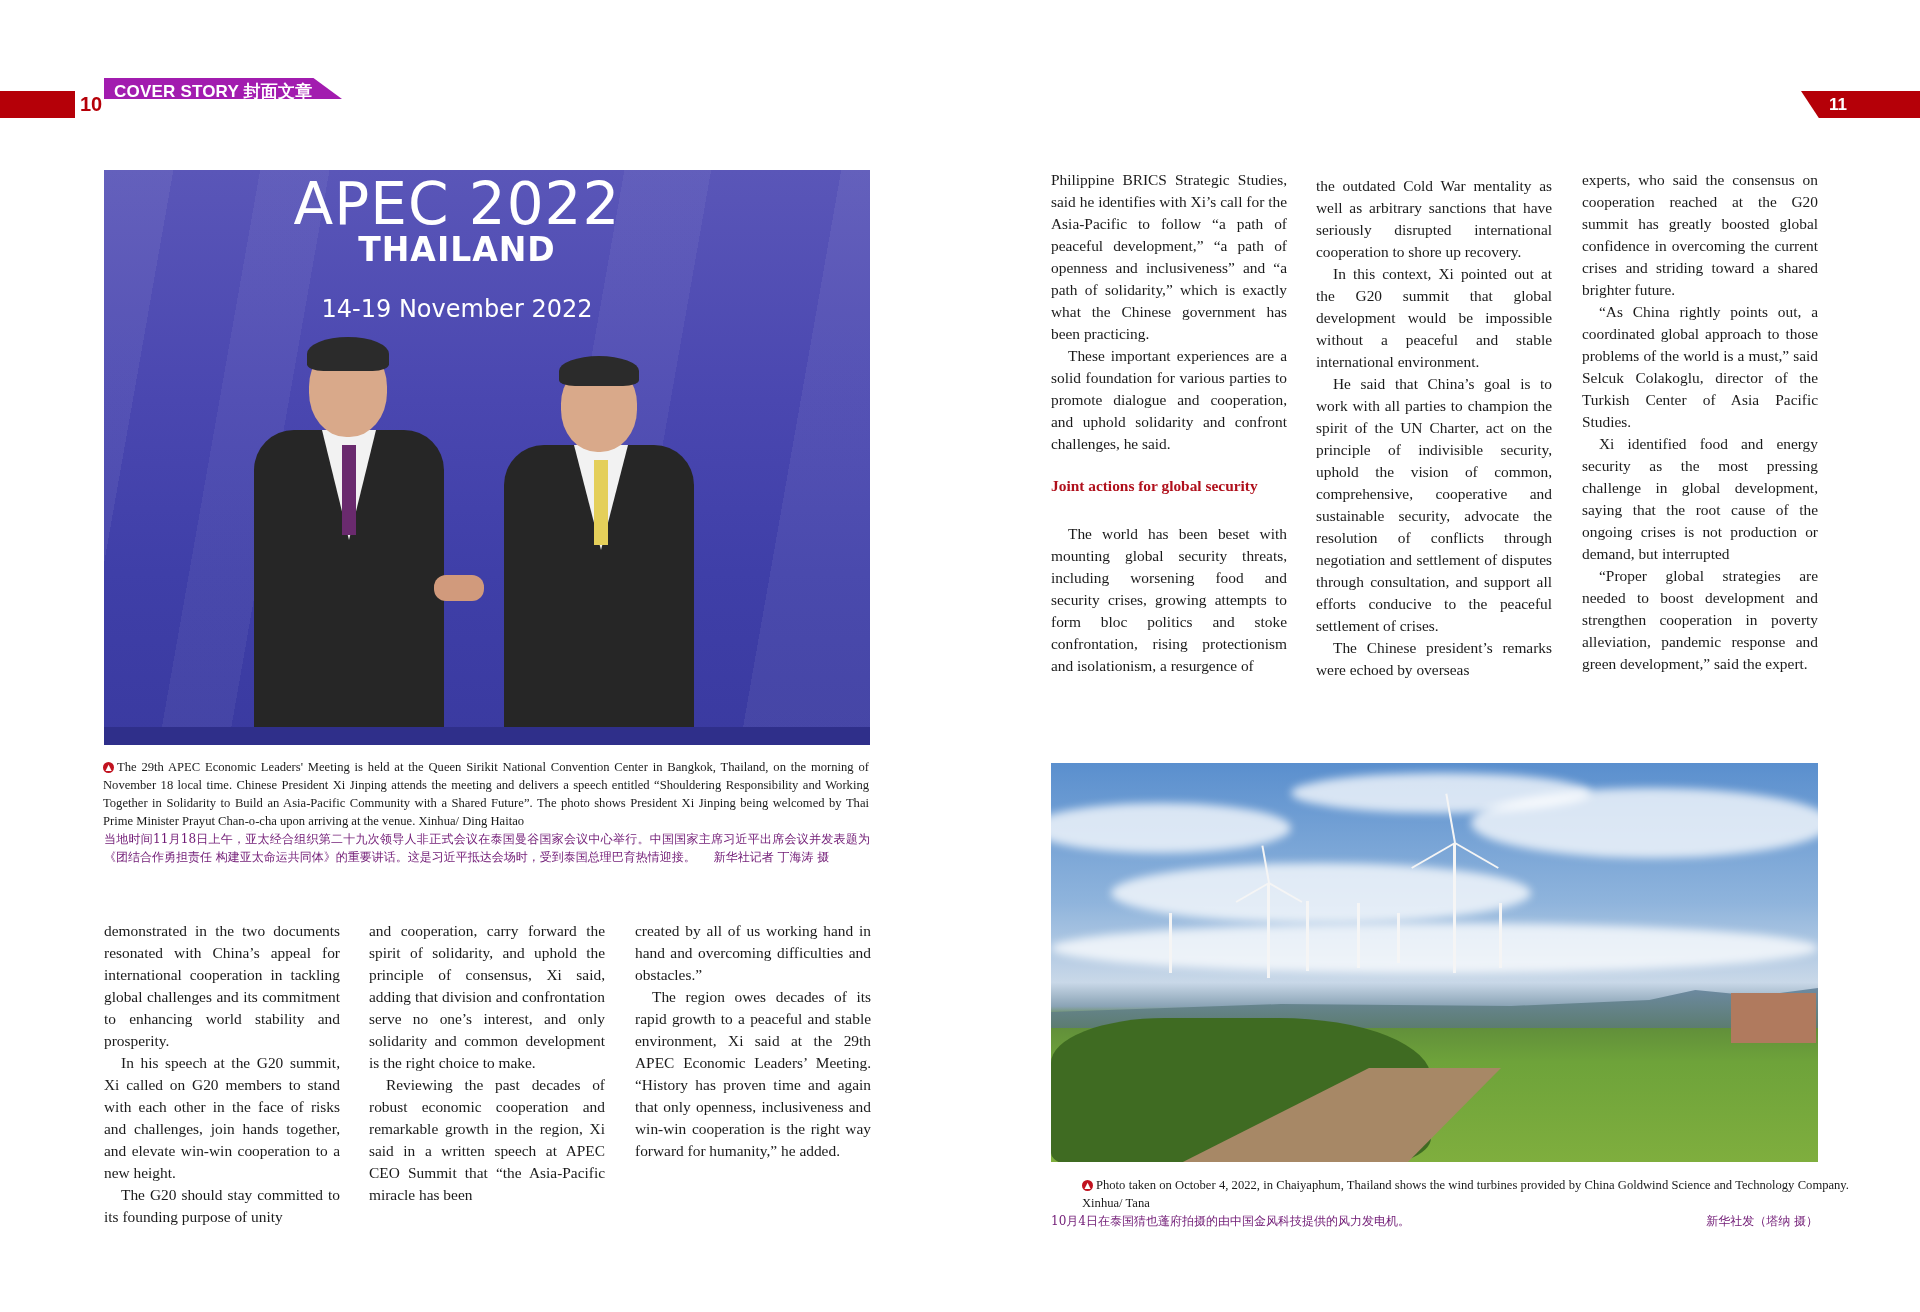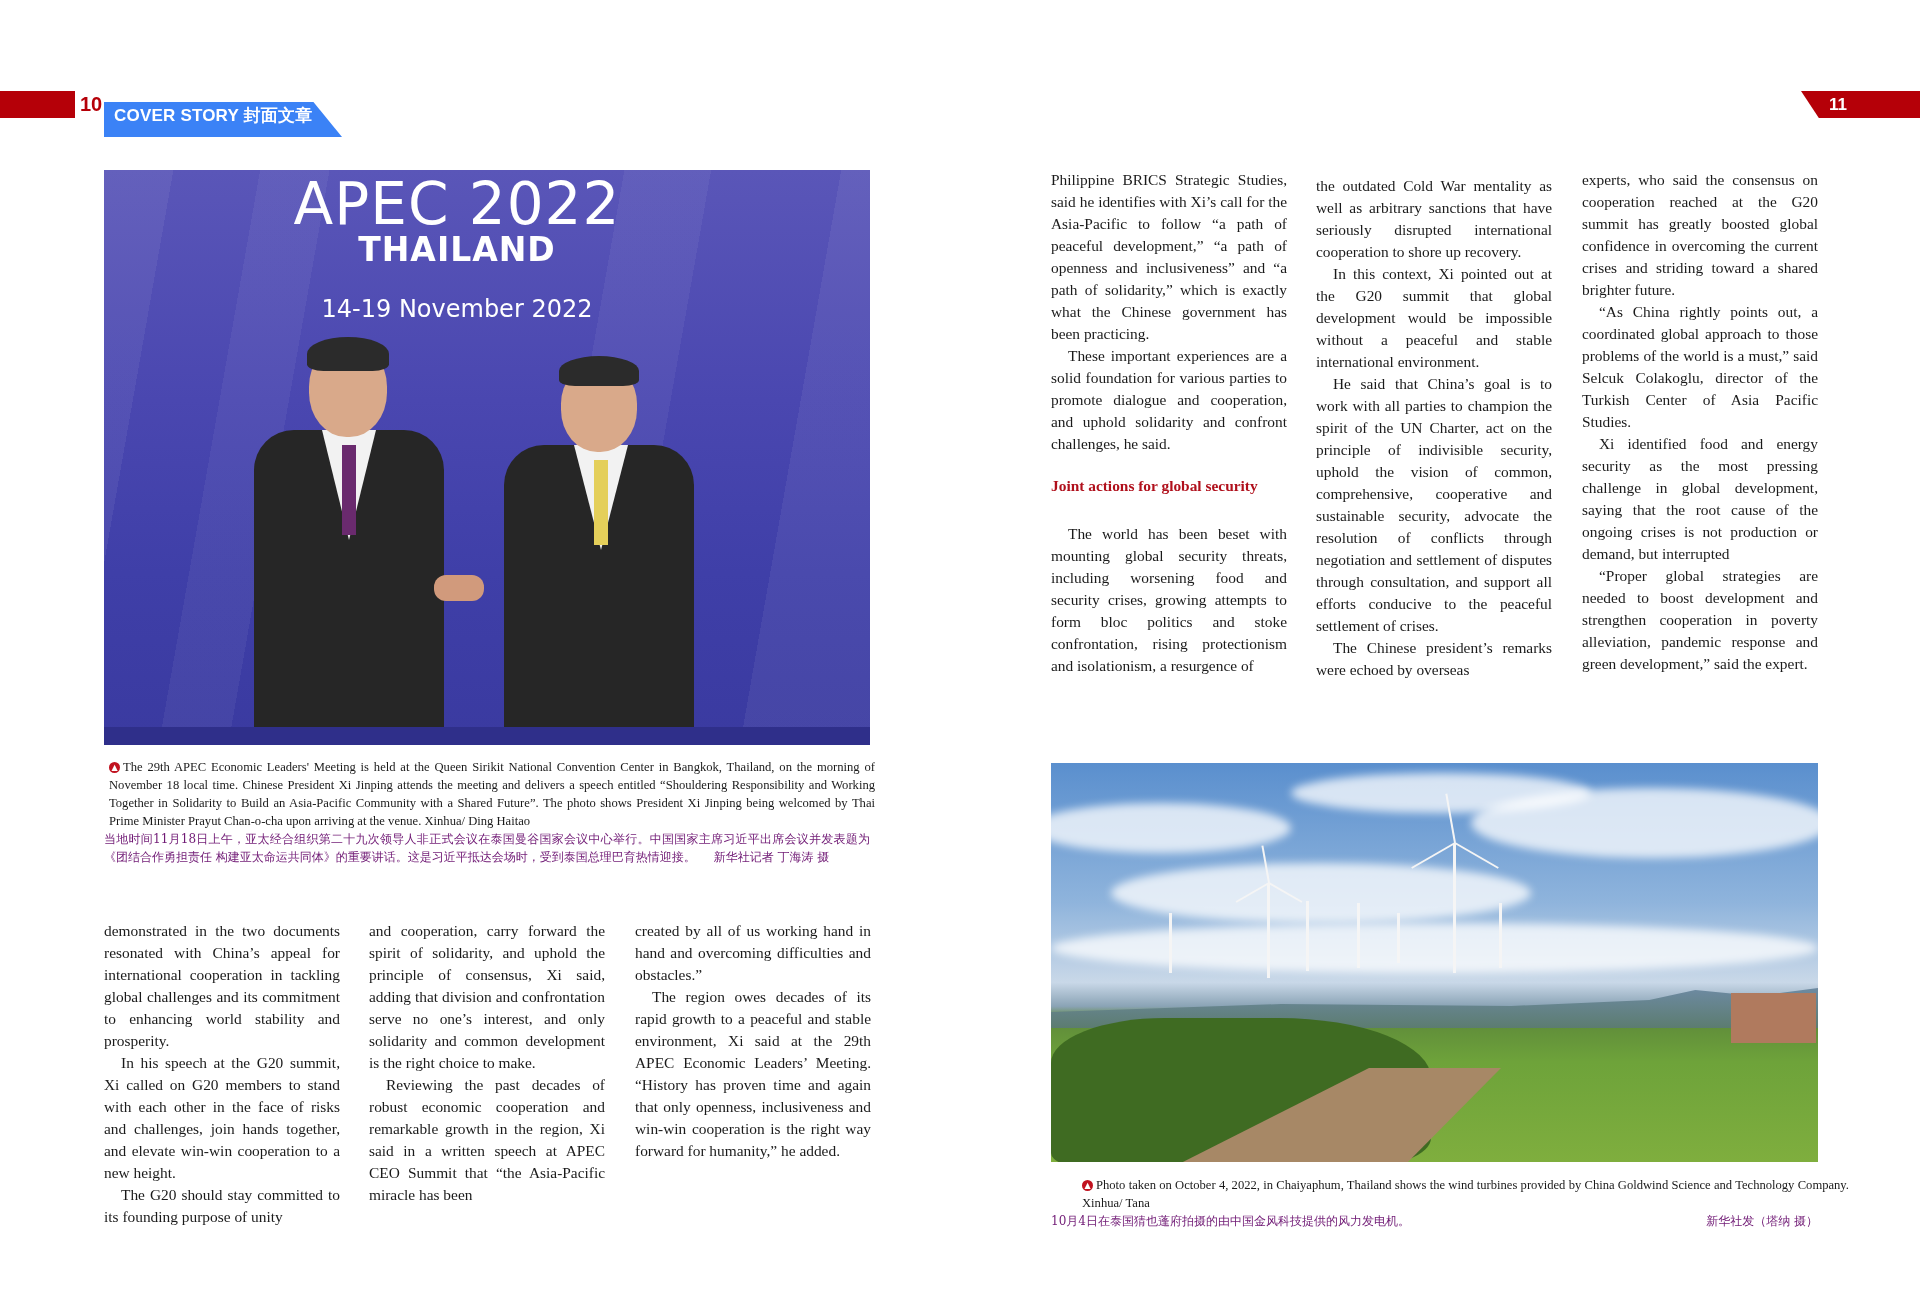--- a/index.html
+++ b/index.html
@@ -4,21 +4,21 @@
 <style>
   html, body { margin:0; padding:0; }
   body { width:1920px; height:1312px; background:#ffffff; position:relative; overflow:hidden;
          font-family:"Liberation Serif", serif; color:#1a1a1a; }
 
   
   .hdr-left-bar { position:absolute; left:0; top:91px; width:75px; height:27px; background:#b50008; }
   .hdr-num { position:absolute; top:91px; height:27px; line-height:27px; font-family:"Liberation Sans", sans-serif;
              font-weight:bold; font-size:20px; color:#b50008; }
   .hdr-num.left { left:80px; }
-  .hdr-band { position:absolute; left:104px; top:102px; height:35px; width:238px; background:#3b82f6;
+  .hdr-band { position:absolute; left:104px; top:78px; height:21px; width:238px; background:#a21caf;
               clip-path:polygon(0 0, 88% 0, 100% 100%, 0 100%); }
   .hdr-band span { display:block; padding-left:10px; line-height:27px; color:#fff; font-family:"Liberation Sans", sans-serif;
                    font-weight:bold; font-size:17px; letter-spacing:0.2px; }
   .hdr-right { position:absolute; left:1801px; top:91px; width:119px; height:27px; background:#b50008;
                clip-path:polygon(0 0, 100% 0, 100% 100%, 15% 100%); }
   .hdr-right span { position:absolute; left:28px; top:0; line-height:27px; color:#fff; font-family:"Liberation Sans", sans-serif;
                     font-weight:bold; font-size:17px; }
 
   
   .photo { position:absolute; overflow:hidden; }
@@ -95,21 +95,21 @@
     <div class="suit" style="left:15px; top:95px; width:190px; height:300px;"></div>
     <div class="shirt" style="left:85px; top:95px; width:54px; height:105px;"></div>
     <div class="tie" style="left:105px; top:110px; width:14px; height:85px; background:#e4cf5a;"></div>
     <div class="head" style="left:72px; top:14px; width:76px; height:88px;"></div>
     <div class="hair" style="left:70px; top:6px; width:80px; height:30px;"></div>
   </div>
   <div style="position:absolute; left:330px; top:405px; width:50px; height:26px; background:#d19a7c; border-radius:12px;"></div>
   <div class="floor"></div>
 </div>
 
-<div class="caption" style="left:109px; top:758px; width:766px;">
+<div class="caption" style="left:103px; top:758px; width:766px;">
   <span class="cap-icon">▲</span><span>The 29th APEC Economic Leaders' Meeting is held at the Queen Sirikit National Convention Center in Bangkok, Thailand, on the morning of November 18 local time. Chinese President Xi Jinping attends the meeting and delivers a speech entitled “Shouldering Responsibility and Working Together in Solidarity to Build an Asia-Pacific Community with a Shared Future”. The photo shows President Xi Jinping being welcomed by Thai Prime Minister Prayut Chan-o-cha upon arriving at the venue. Xinhua/ Ding Haitao</span>
 </div>
 <div class="caption cap-cn" style="left:104px; top:830px; width:766px;">
   <span>当地时间11月18日上午，亚太经合组织第二十九次领导人非正式会议在泰国曼谷国家会议中心举行。中国国家主席习近平出席会议并发表题为《团结合作勇担责任 构建亚太命运共同体》的重要讲话。这是习近平抵达会场时，受到泰国总理巴育热情迎接。</span>
   <span style="margin-left:14px;">新华社记者 丁海涛 摄</span>
 </div>
 
 <div class="col" style="left:104px; top:920px;">
   <p class="cont">demonstrated in the two documents resonated with China’s appeal for international cooperation in tackling global challenges and its commitment to enhancing world stability and prosperity.</p>
   <p>In his speech at the G20 summit, Xi called on G20 members to stand with each other in the face of risks and challenges, join hands together, and elevate win-win cooperation to a new height.</p>

